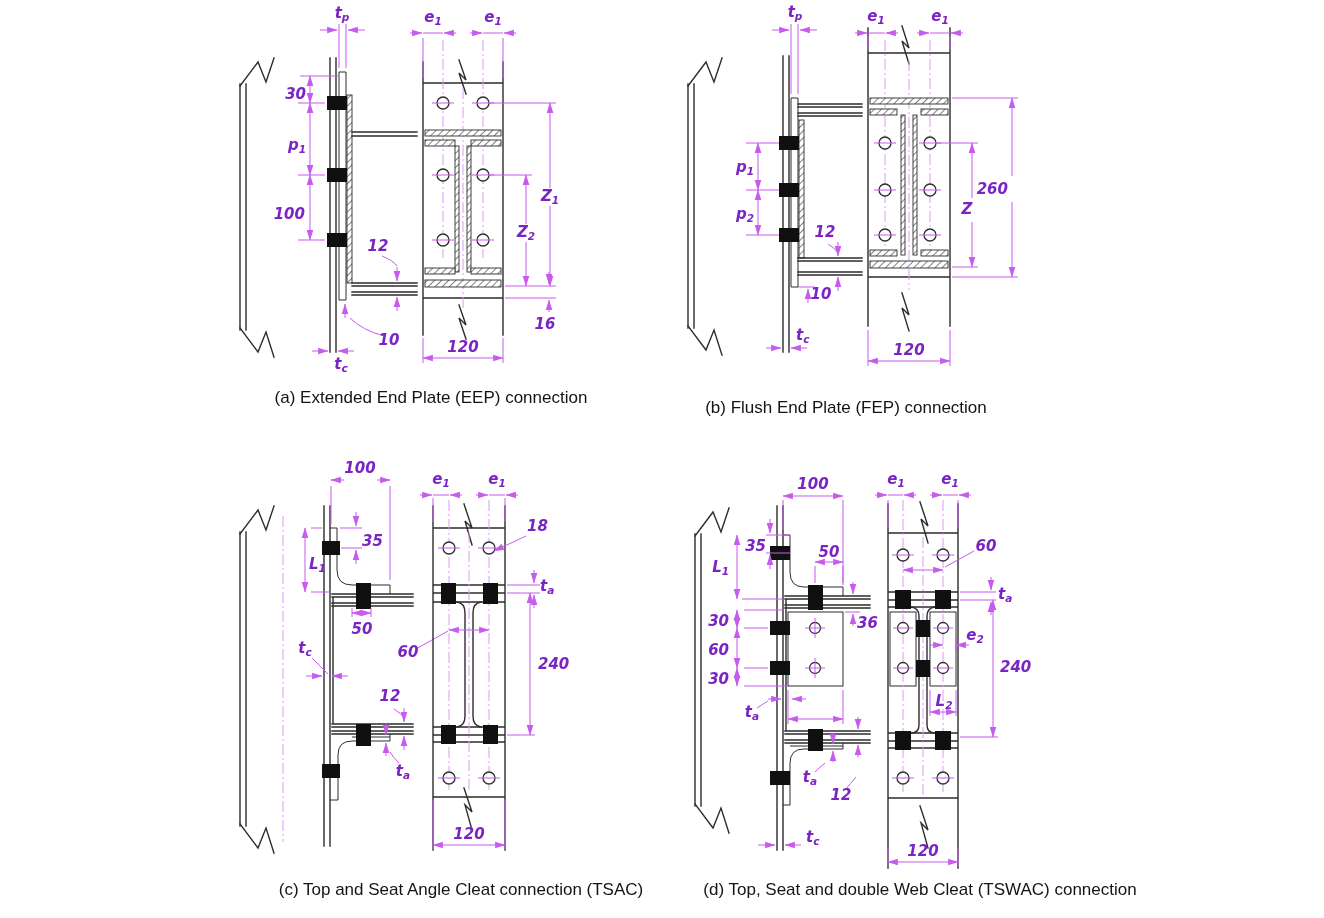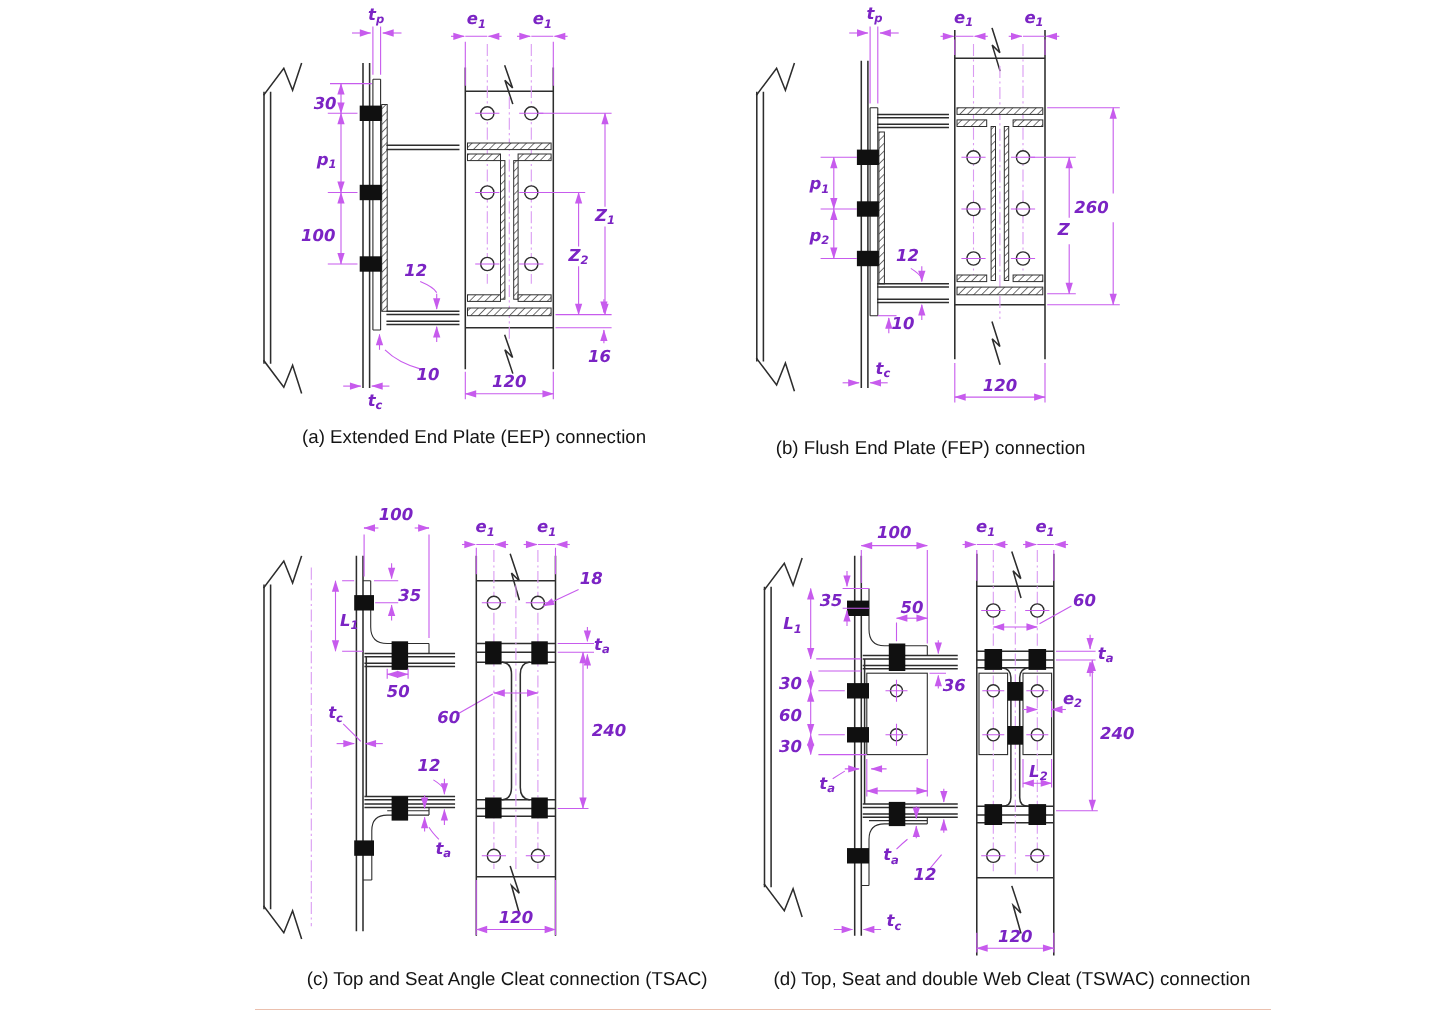--- a/index.html
+++ b/index.html
@@ -1,16 +1,16 @@
 <!DOCTYPE html>
 <html><head>
 <meta charset="utf-8">
 <style>
   html,body{margin:0;padding:0;background:#fff;}
-  #stage{position:relative;width:1324px;height:918px;background:#c2410c;overflow:hidden;
+  #stage{position:relative;width:1324px;height:918px;background:#3b82f6;overflow:hidden;
          font-family:"Liberation Sans",sans-serif;}
   svg{position:absolute;left:0;top:0;}
   .k{stroke:#2d2d2d;stroke-width:1.4;fill:none;stroke-linecap:square;}
   .k2{stroke:#2d2d2d;stroke-width:1;fill:none;}
   .h{fill:url(#hz);stroke:#2d2d2d;stroke-width:.9;}
   .b{fill:#101010;stroke:none;}
   .hole{fill:#fff;stroke:#2d2d2d;stroke-width:1.3;}
   .d{stroke:#c75bed;stroke-width:1;fill:none;}
   .c{stroke:#da9bf2;stroke-width:1;fill:none;stroke-dasharray:11 3 2 3;}
   .dt{font:italic 700 15px "DejaVu Sans",sans-serif;fill:#7b24c4;}

